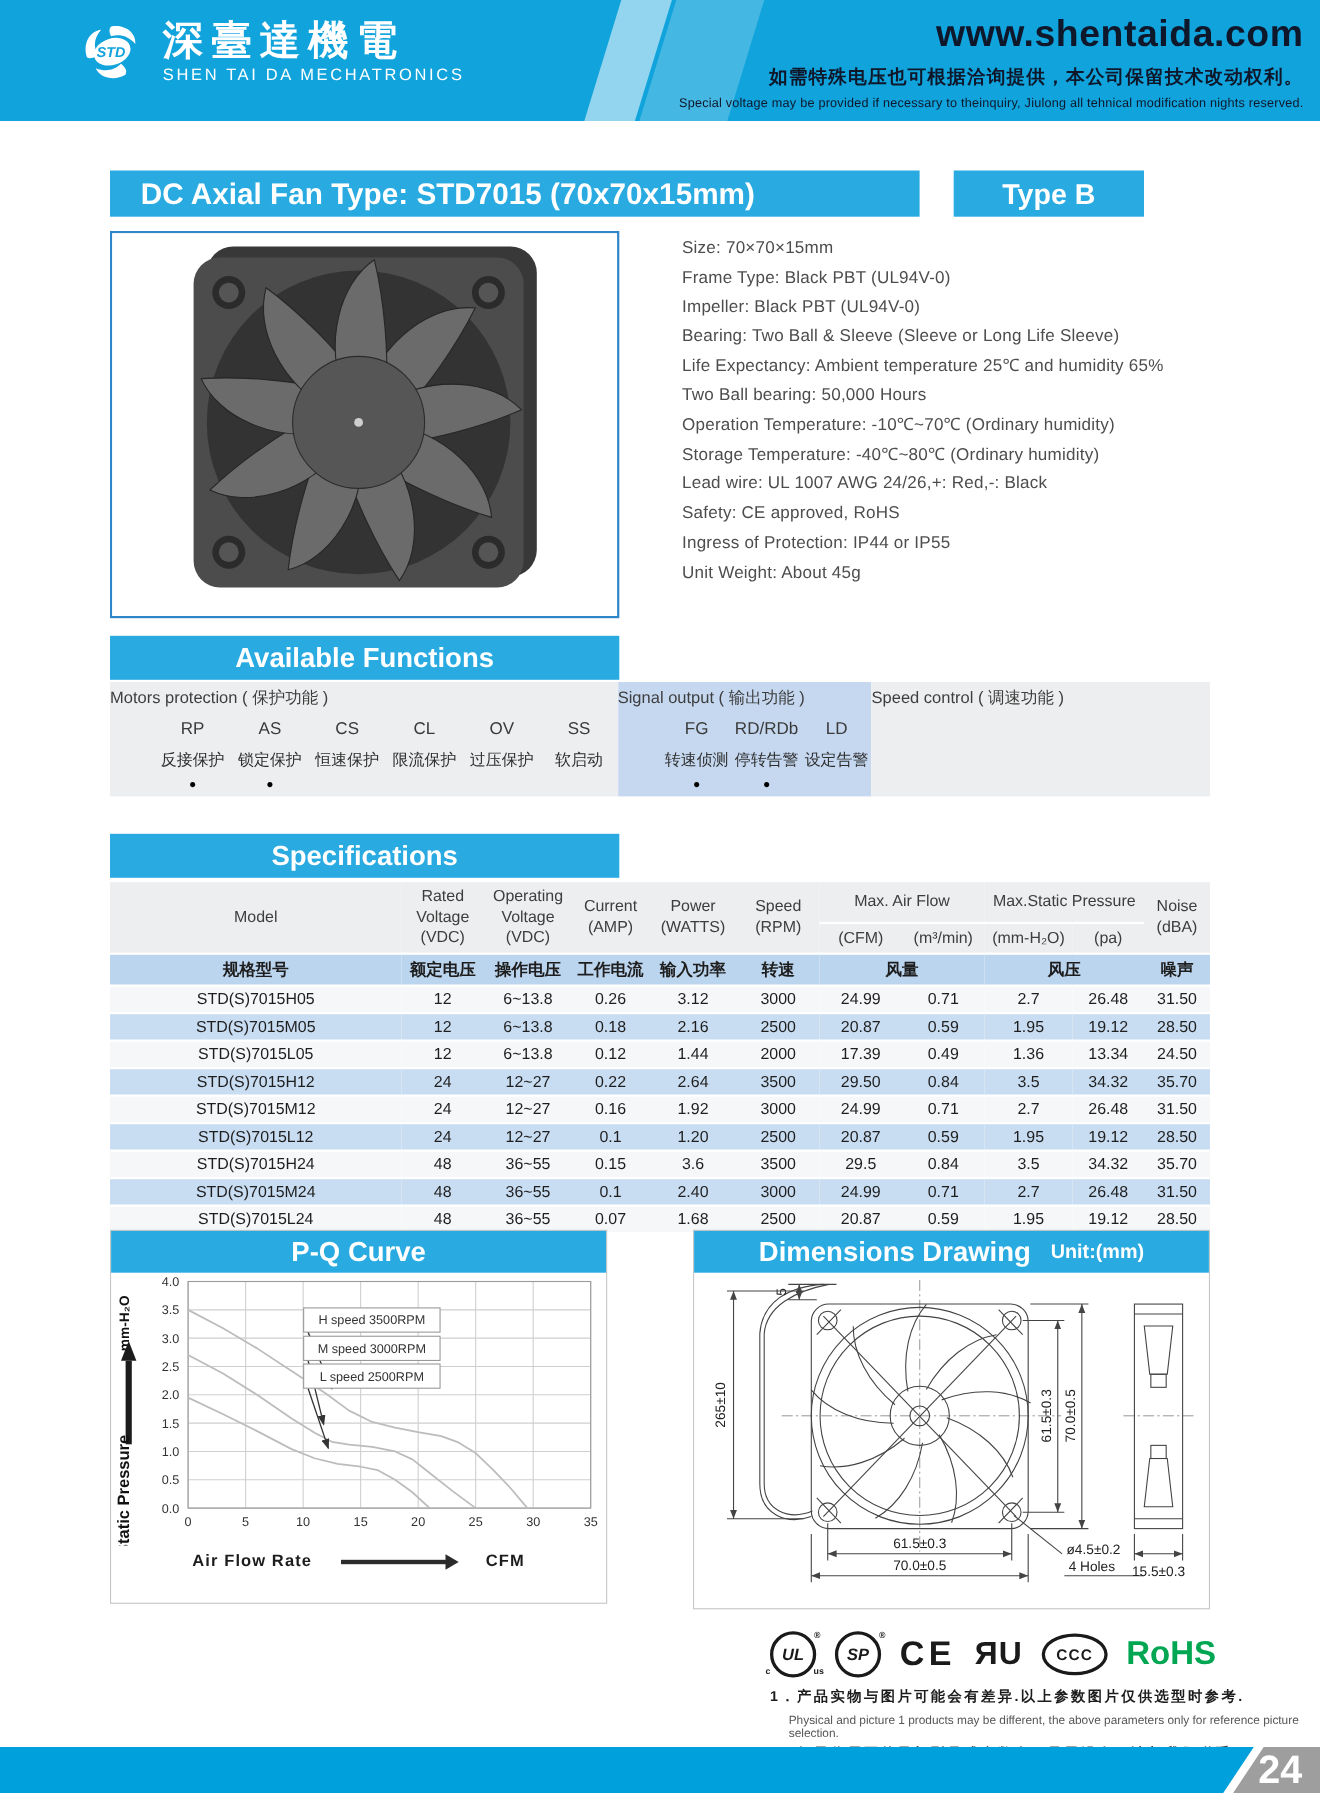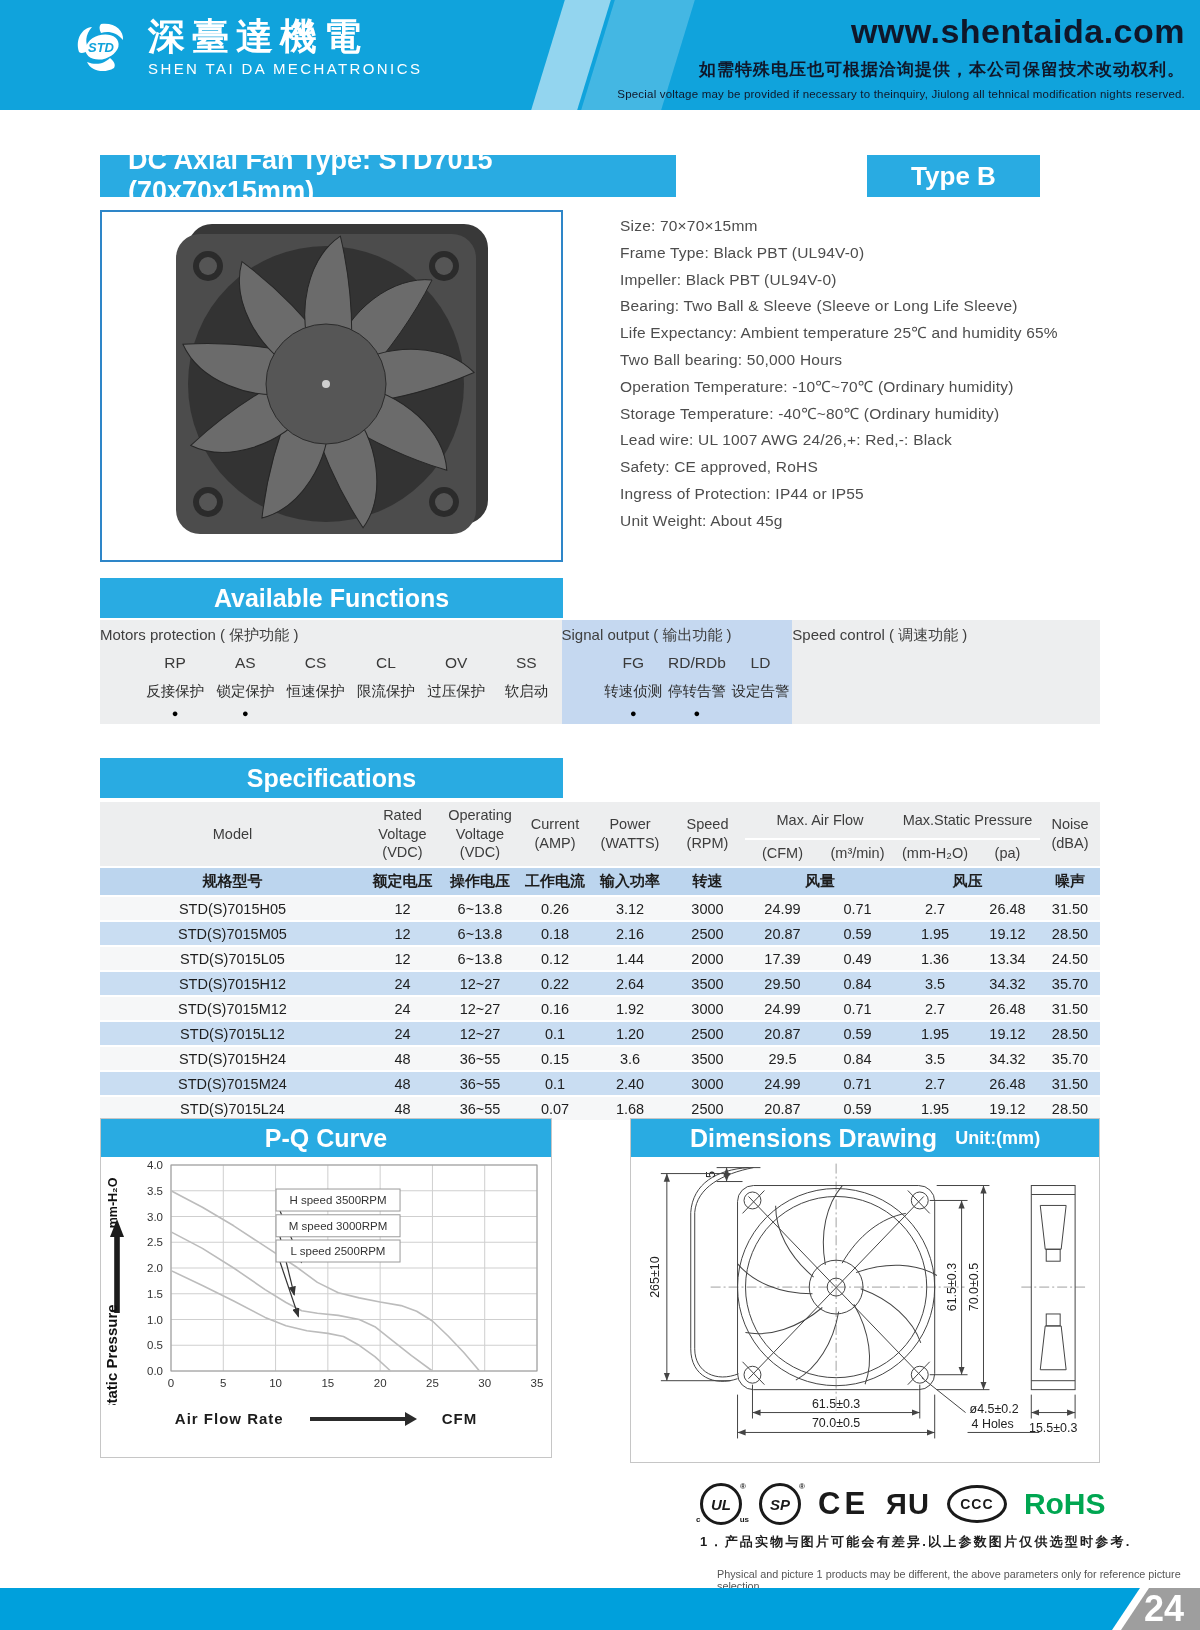--- a/index.html
+++ b/index.html
@@ -14,21 +14,21 @@
   .logo-text-cn{font-size:37px;color:#fff;font-weight:bold;letter-spacing:7px;line-height:1.1;}
   .logo-text-en{font-size:15px;color:#fff;letter-spacing:2.4px;margin-top:3px;}
   .header-right{position:absolute;left:585px;top:12px;color:#0f172a;width:600px;text-align:right;}
   .site-url{font-size:34px;font-weight:bold;letter-spacing:.5px;}
   .tagline-cn{font-size:17px;margin-top:7px;font-weight:bold;letter-spacing:1px;}
   .tagline-en{font-size:11.5px;margin-top:7px;letter-spacing:.2px;}
 
   
   .bar{position:absolute;background:var(--bar_blue);color:#fff;font-weight:bold;
        display:flex;align-items:center;justify-content:center;}
-  .main-title{left:100px;top:155px;width:576px;height:42px;font-size:27px;justify-content:flex-start;padding-left:28px;box-sizing:border-box;}
+  .main-title{left:100px;top:155px;width:736px;height:42px;font-size:27px;justify-content:flex-start;padding-left:28px;box-sizing:border-box;}
   .typeb{left:867px;top:155px;width:173px;height:42px;font-size:26px;}
   .func-title-bar{left:100px;top:578px;width:463px;height:40px;font-size:25px;}
   .specs-title-bar{left:100px;top:758px;width:463px;height:40px;font-size:25px;}
 
   
   .photo-box{position:absolute;left:100px;top:210px;width:463px;height:352px;border:2px solid #2e86c8;box-sizing:border-box;background:#fff;}
   .photo-box svg{display:block;}
   .spec-list{position:absolute;left:620px;top:213px;width:575px;}
   .spec-line{font-size:15.5px;color:#4d4d4d;line-height:26.8px;letter-spacing:.2px;}
 
@@ -91,21 +91,21 @@
   .cert-ul-main{font-size:15px;font-style:italic;font-weight:bold;}
   .cert-mini{position:absolute;font-size:8px;font-weight:bold;}
   .mini-c{left:-7px;bottom:-2px;} .mini-us{right:-10px;bottom:-2px;} .mini-r{right:-7px;top:-4px;}
   .cert-ce{font-size:31px;font-weight:bold;letter-spacing:4px;}
   .cert-ru{font-size:29px;font-weight:bold;letter-spacing:1px;}
   .cert-ccc{width:60px;height:38px;border:3px solid #1a1a1a;border-radius:50%;display:flex;align-items:center;
             justify-content:center;font-size:14px;font-weight:bold;letter-spacing:1px;box-sizing:border-box;}
   .cert-rohs{font-size:30px;font-weight:bold;color:var(--rohs_green);}
   .notes{position:absolute;left:700px;top:1530px;width:490px;}
   .note-cn{font-size:13px;color:#1c1c1c;letter-spacing:2.2px;font-weight:bold;margin-top:3px;}
-  .note-en{font-size:10.8px;color:#555;margin-left:17px;margin-top:17px;}
+  .note-en{font-size:10.8px;color:#555;margin-left:17px;margin-top:7px;}
 
   
   .footer{position:absolute;left:0;bottom:0;width:1200px;height:42px;background:#fff;}
   .footer-blue{position:absolute;left:0;top:0;width:1140px;height:42px;background:var(--footer_blue);
                clip-path:polygon(0 0,1140px 0,1112px 42px,0 42px);}
   .footer-gray{position:absolute;left:1105px;top:0;width:95px;height:42px;background:var(--page_gray);
                clip-path:polygon(44px 0,95px 0,95px 42px,16px 42px);display:flex;align-items:center;justify-content:flex-end;}
   .page-num{color:#fff;font-size:36px;font-weight:bold;padding-right:16px;line-height:42px;}
 </style>
 </head>

